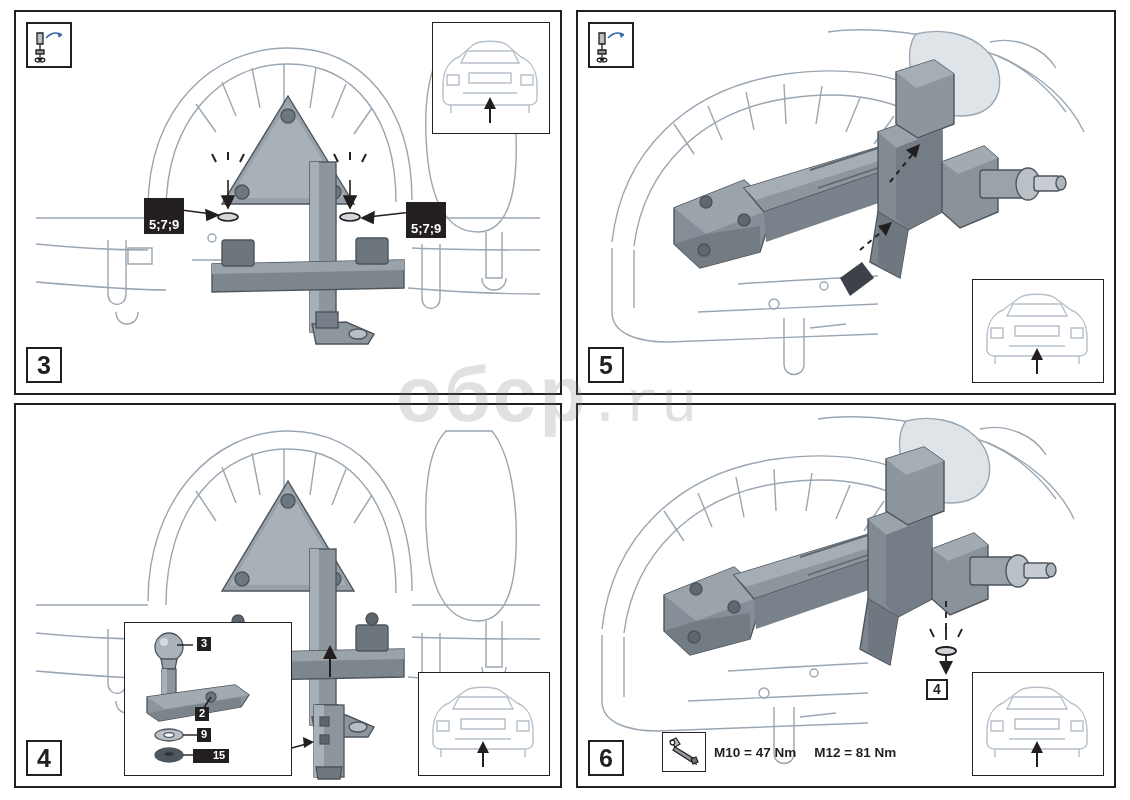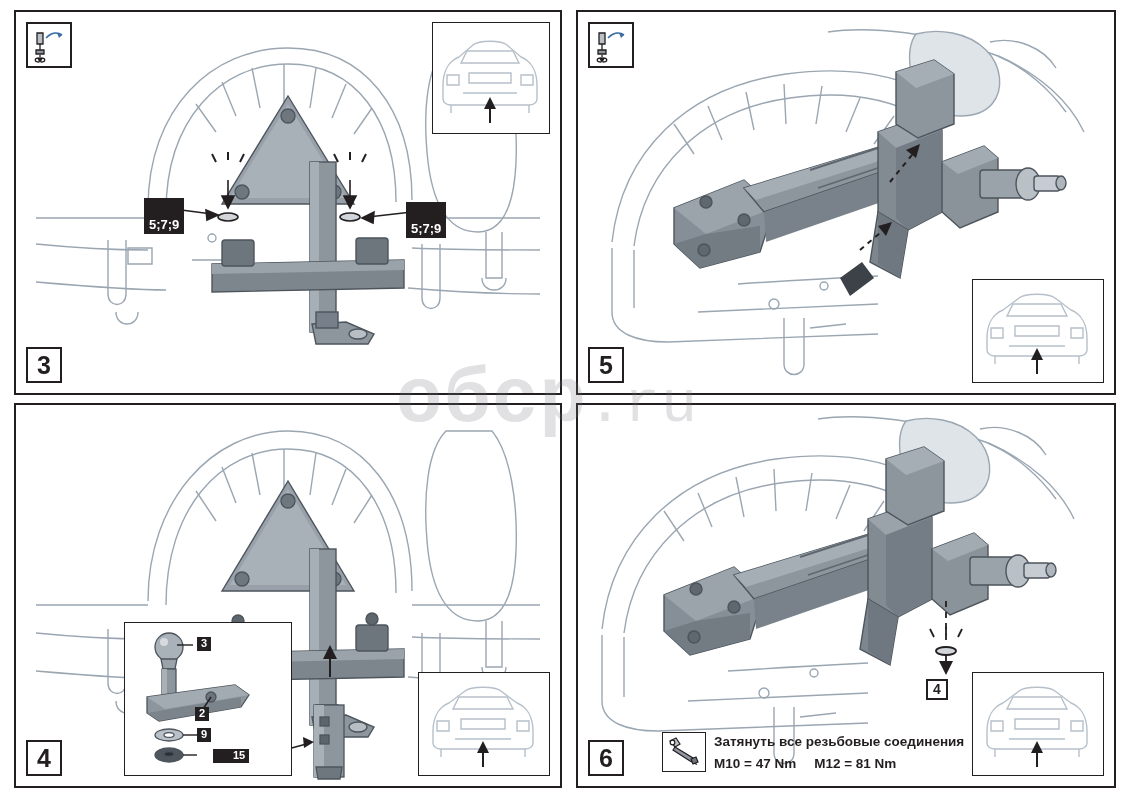--- a/index.html
+++ b/index.html
@@ -355,21 +355,21 @@
         <g stroke="#231f20" stroke-width="1.4" fill="#231f20">
           <path d="M52 22 L68 22" fill="none"></path>
           <path d="M86 74 L78 86" fill="none"></path>
           <path d="M58 112 L72 112" fill="none"></path>
           <path d="M58 132 L72 132" fill="none"></path>
         </g>
       </svg>
       <div class="tag-sm" style="left:72px; top:14px;">3</div>
       <div class="tag-sm" style="left:70px; top:84px;">2</div>
       <div class="tag-sm" style="left:72px; top:105px;">9</div>
-      <div class="tag-sm" style="left:88px; top:126px;padding-left:20px;">15</div>
+      <div class="tag-sm" style="left:68px; top:126px;padding-left:20px;">15</div>
     </div>
 
     <div class="car-box" id="car-4">
       <svg width="128" height="100" viewBox="0 0 128 100">
         <g fill="none" stroke="#b6c0ca" stroke-width="1.4">
           <path d="M14 58 C14 44 20 34 30 30 L46 18 C52 13 76 13 82 18 L98 30 C108 34 114 44 114 58 L114 70 C114 74 110 76 106 76 L22 76 C18 76 14 74 14 70 Z"></path>
           <path d="M40 24 L88 24 L94 36 L34 36 Z"></path>
           <path d="M18 48 L30 48 L30 58 L18 58 Z"></path>
           <path d="M98 48 L110 48 L110 58 L98 58 Z"></path>
           <path d="M42 46 L86 46 L86 56 L42 56 Z"></path>
@@ -573,21 +573,20 @@
         <svg width="40" height="36" viewBox="0 0 40 36">
           <g stroke="#231f20" stroke-width="1.2" fill="#b9c0c6">
             <path d="M7 8 L13 5 L17 11 L12 14 Z"></path>
             <path d="M12 14 L30 25 L33 31 L27 28 L10 17 Z" fill="#8e979f"></path>
             <circle cx="9.5" cy="9.5" r="2.3" fill="#fff"></circle>
             <path d="M28 26 L33 24 L35 29 L30 31 Z" fill="#6e7780"></path>
           </g>
         </svg>
       </div>
       <div id="torque-text">
-        <div id="torque-title">Затянуть все резьбовые соединения</div>
         <div id="torque-values">
           <span>M10 = 47 Nm</span>
           <span>M12 = 81 Nm</span>
         </div>
       </div>
     </div>
 
     <div class="car-box" id="car-6">
       <svg width="128" height="100" viewBox="0 0 128 100">
         <g fill="none" stroke="#b6c0ca" stroke-width="1.4">

